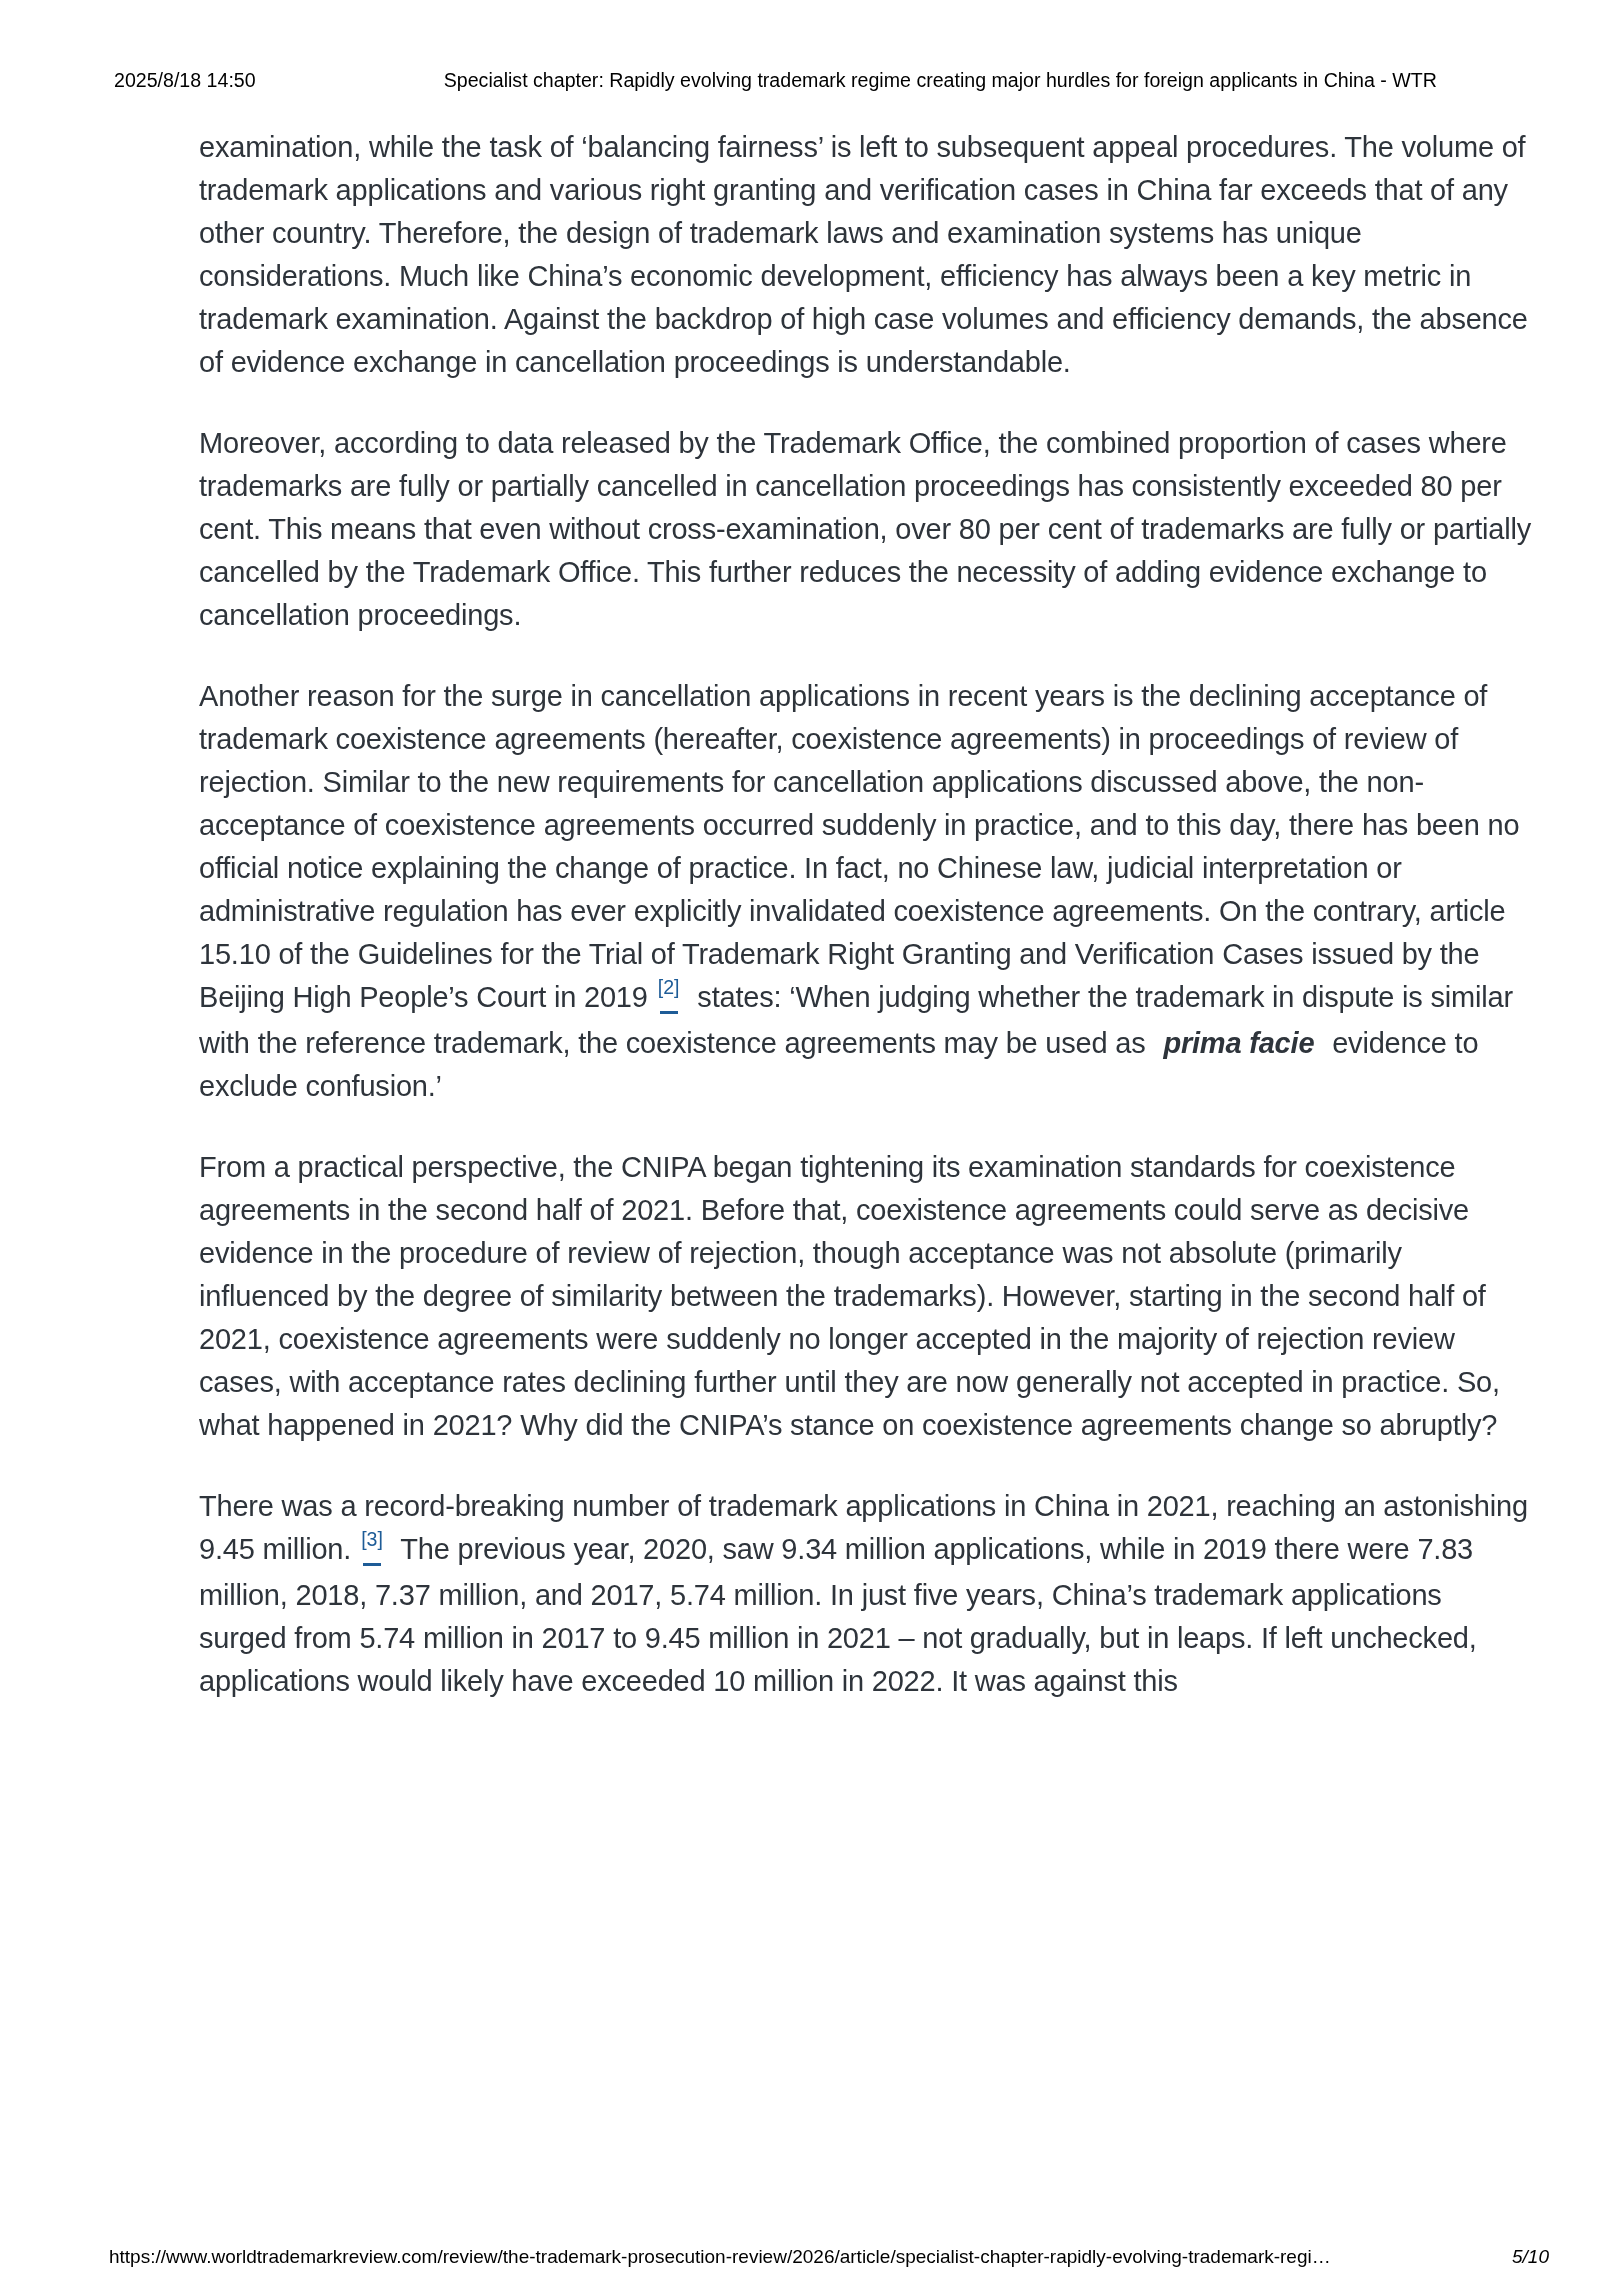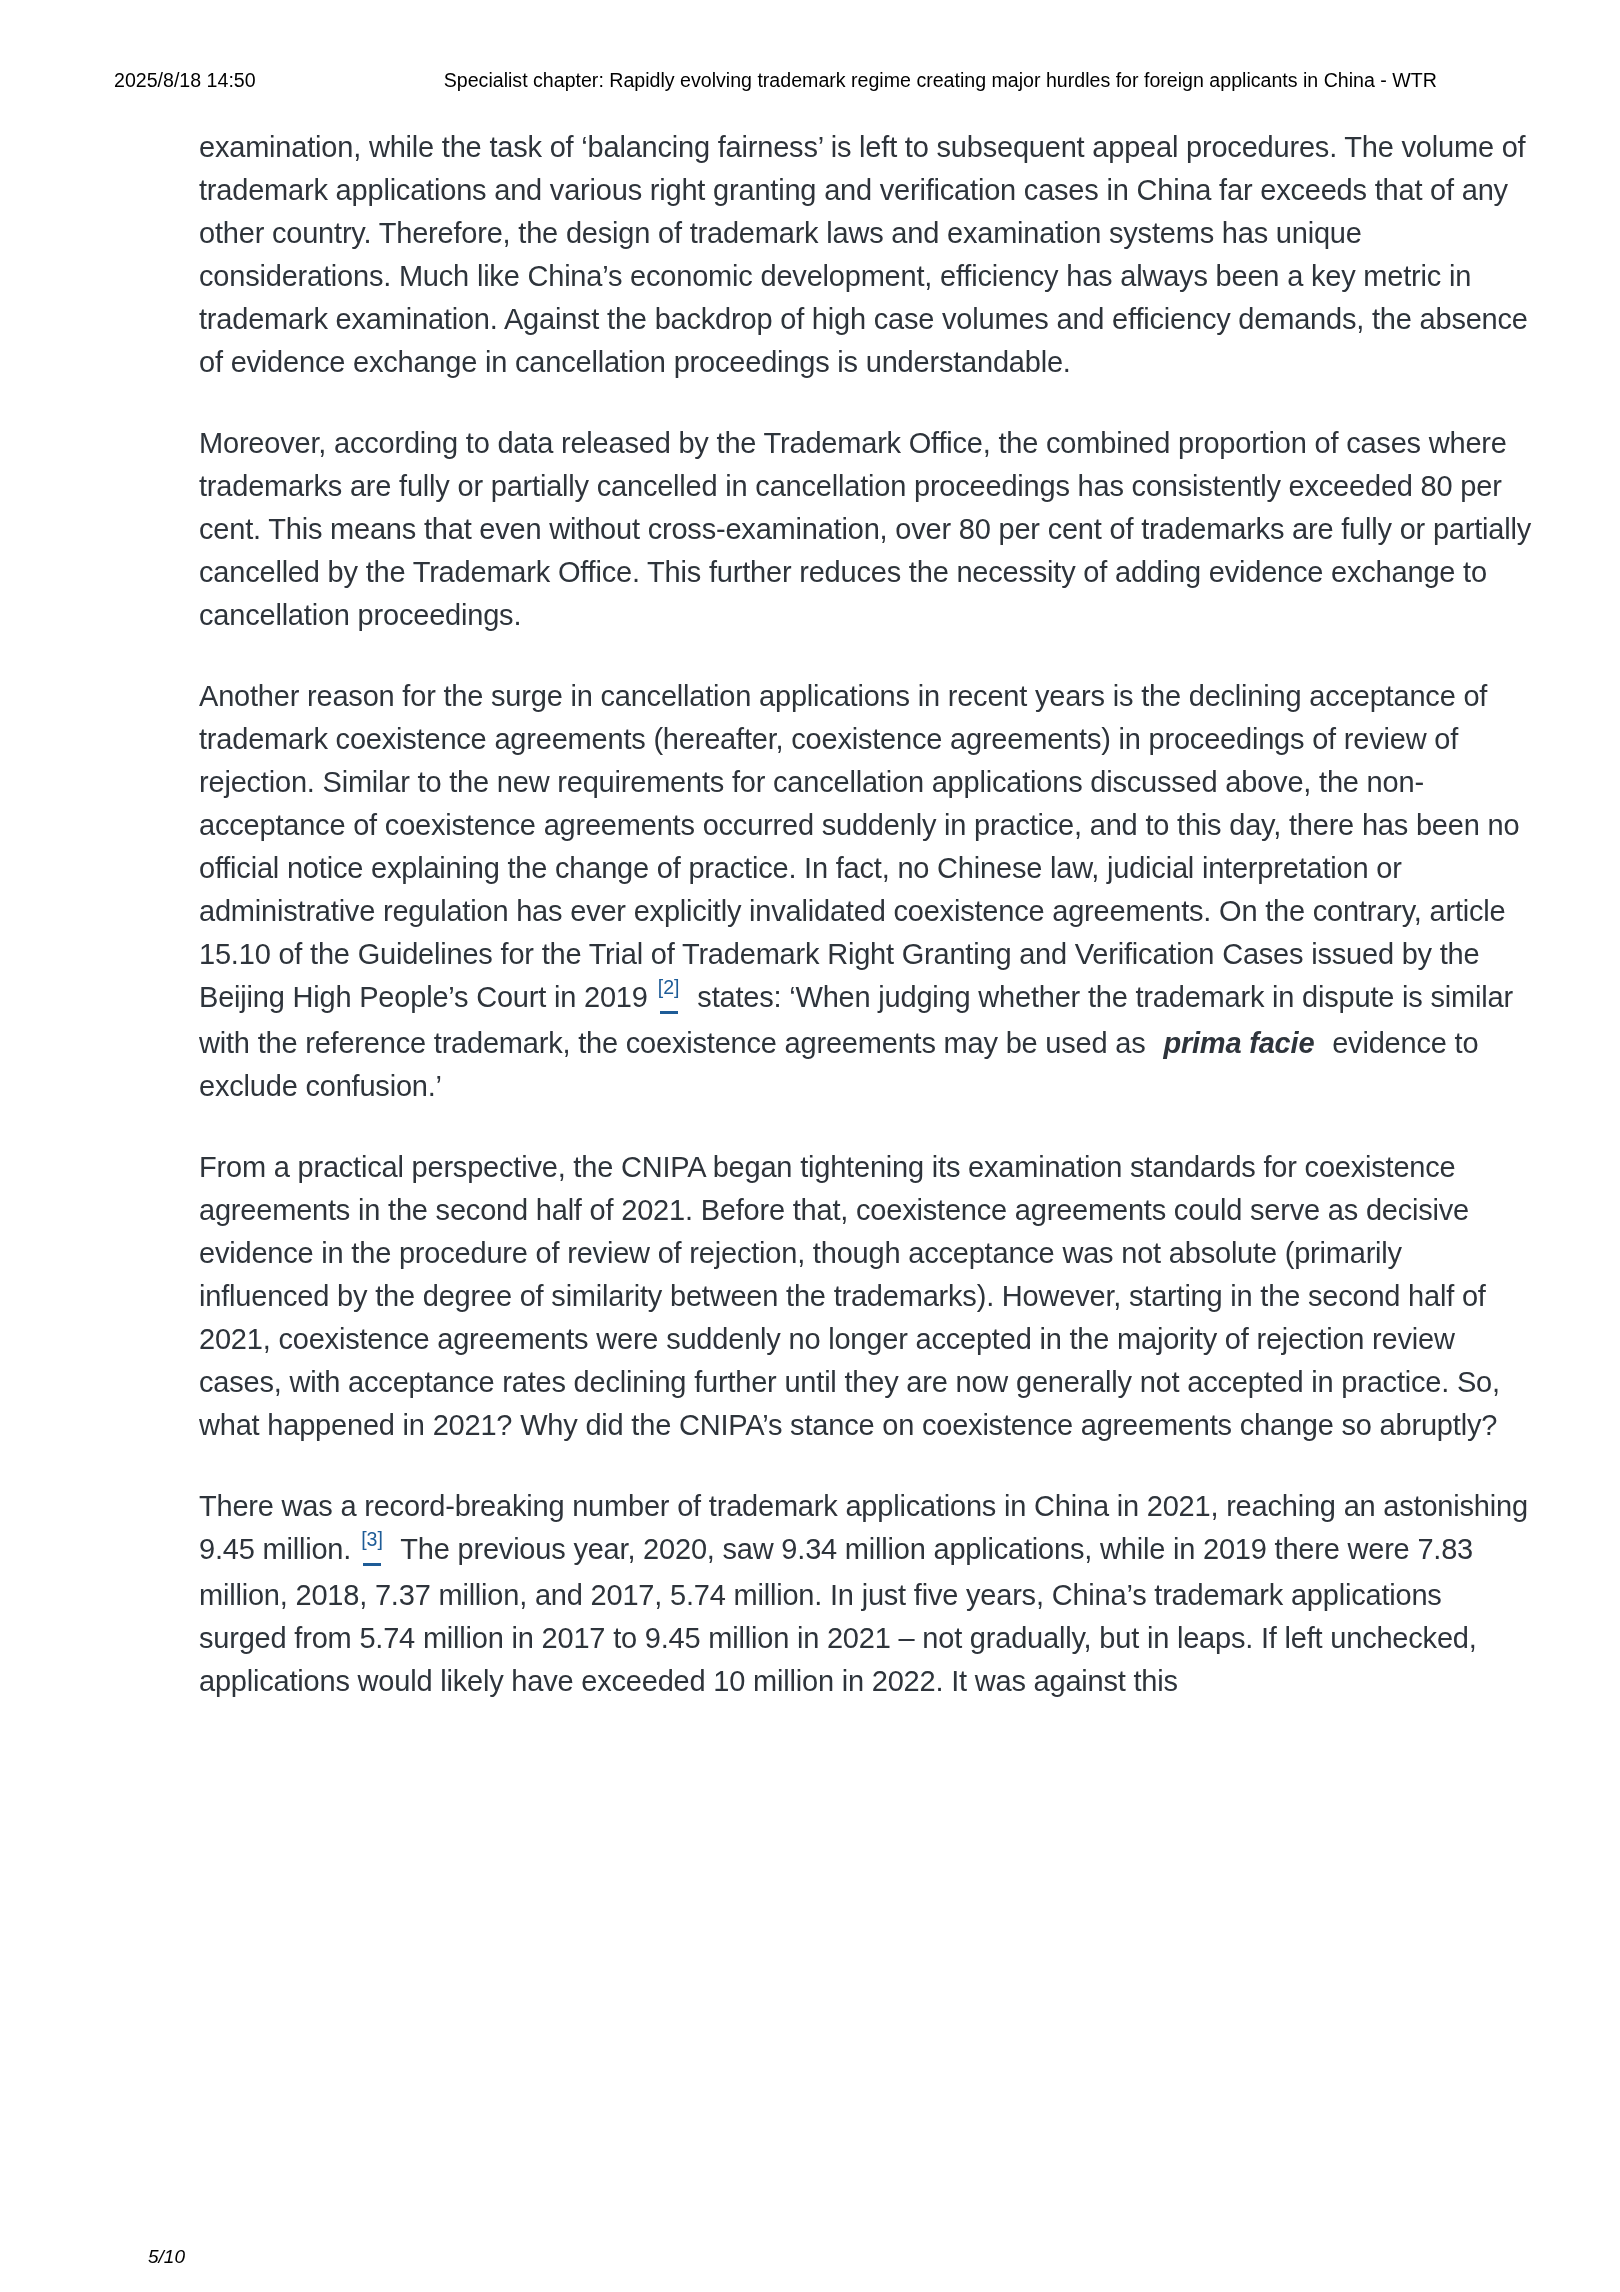--- a/index.html
+++ b/index.html
@@ -107,17 +107,18 @@
 
   <div class="article">
       <p>examination, while the task of ‘balancing fairness’ is left to subsequent appeal procedures. The volume of trademark applications and various right granting and verification cases in China far exceeds that of any other country. Therefore, the design of trademark laws and examination systems has unique considerations. Much like China’s economic development, efficiency has always been a key metric in trademark examination. Against the backdrop of high case volumes and efficiency demands, the absence of evidence exchange in cancellation proceedings is understandable.</p>
       <p>Moreover, according to data released by the Trademark Office, the combined proportion of cases where trademarks are fully or partially cancelled in cancellation proceedings has consistently exceeded 80 per cent. This means that even without cross-examination, over 80 per cent of trademarks are fully or partially cancelled by the Trademark Office. This further reduces the necessity of adding evidence exchange to cancellation proceedings.</p>
       <p>Another reason for the surge in cancellation applications in recent years is the declining acceptance of trademark coexistence agreements (hereafter, coexistence agreements) in proceedings of review of rejection. Similar to the new requirements for cancellation applications discussed above, the non-acceptance of coexistence agreements occurred suddenly in practice, and to this day, there has been no official notice explaining the change of practice. In fact, no Chinese law, judicial interpretation or administrative regulation has ever explicitly invalidated coexistence agreements. On the contrary, article 15.10 of the Guidelines for the Trial of Trademark Right Granting and Verification Cases issued by the Beijing High People’s Court in 2019<a class="fn" href="#">[2]</a> states: ‘When judging whether the trademark in dispute is similar with the reference trademark, the coexistence agreements may be used as <em>prima facie</em> evidence to exclude confusion.’</p>
       <p>From a practical perspective, the CNIPA began tightening its examination standards for coexistence agreements in the second half of 2021. Before that, coexistence agreements could serve as decisive evidence in the procedure of review of rejection, though acceptance was not absolute (primarily influenced by the degree of similarity between the trademarks). However, starting in the second half of 2021, coexistence agreements were suddenly no longer accepted in the majority of rejection review cases, with acceptance rates declining further until they are now generally not accepted in practice. So, what happened in 2021? Why did the CNIPA’s stance on coexistence agreements change so abruptly?</p>
       <p>There was a record-breaking number of trademark applications in China in 2021, reaching an astonishing 9.45 million.<a class="fn" href="#">[3]</a> The previous year, 2020, saw 9.34 million applications, while in 2019 there were 7.83 million, 2018, 7.37 million, and 2017, 5.74 million. In just five years, China’s trademark applications surged from 5.74 million in 2017 to 9.45 million in 2021 – not gradually, but in leaps. If left unchecked, applications would likely have exceeded 10 million in 2022. It was against this</p>
     </div>
 
   <div class="print-footer">
+    <span class="url">https://www.worldtrademarkreview.com/review/the-trademark-prosecution-review/2026/article/specialist-chapter-rapidly-evolving-trademark-regi…</span>
     <span class="pagenum">5/10</span>
   </div>
 
 </div>
 
 
 </body></html>

